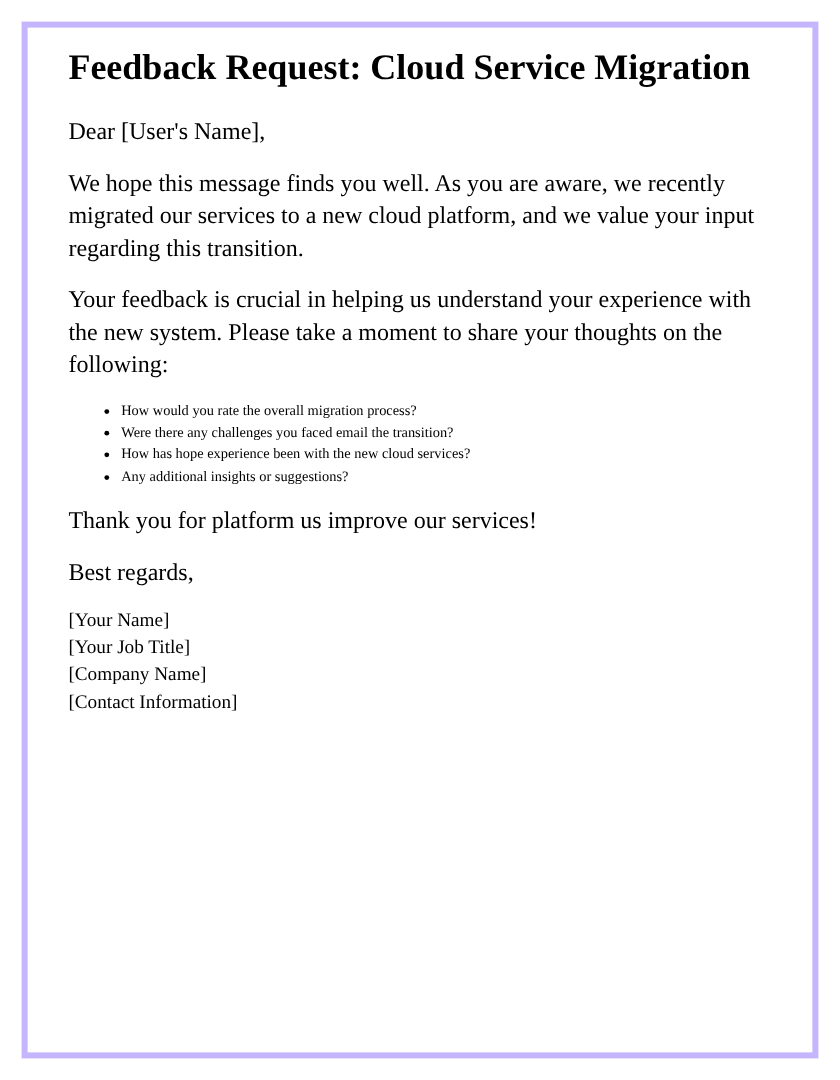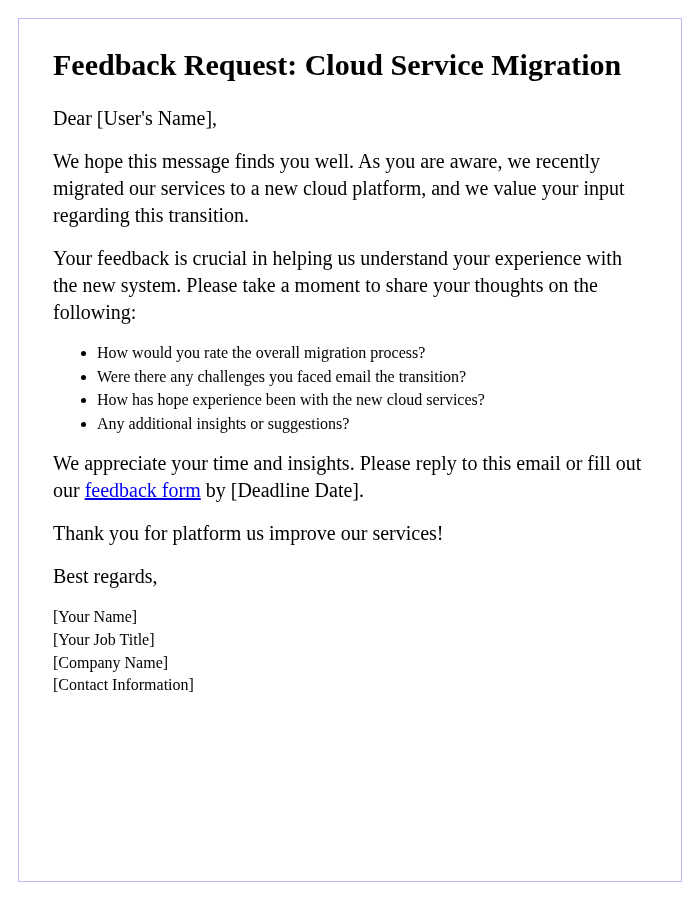--- a/index.html
+++ b/index.html
@@ -8,42 +8,42 @@
       box-sizing: border-box;
     }
     body {
       font-family: 'Times New Roman', Times, serif;
       width: 700px;
       height: 900px;
       background: #fff;
       padding: 18px;
     }
     .document-frame {
-      border: 1px solid #c4b5fd;
+      border: 5px solid #c4b5fd;
       width: 100%;
       height: 100%;
-      padding: 28px 34px;
+      padding: 16px 34px;
     }
     h1 {
       font-size: 30px;
       font-weight: bold;
       line-height: 1.2;
       margin-bottom: 22px;
     }
     p {
       font-size: 20px;
       line-height: 1.35;
       margin-bottom: 16px;
     }
     ul {
       margin-bottom: 16px;
       padding-left: 44px;
     }
     li {
-      font-size: 16px;
+      font-size: 12px;
       line-height: 1.35;
       margin-bottom: 2px;
       font-family: Liberation Serif, serif;
     }
     a {
       color: #0000EE;
       text-decoration: underline;
     }
     .signature {
       font-size: 16px;
@@ -65,23 +65,20 @@
 
   <p>Your feedback is crucial in helping us understand your experience with the new system. Please take a moment to share your thoughts on the following:</p>
 
   <ul>
     <li>How would you rate the overall migration process?</li>
     <li>Were there any challenges you faced email the transition?</li>
     <li>How has hope experience been with the new cloud services?</li>
     <li>Any additional insights or suggestions?</li>
   </ul>
 
-  <p>
-    <span>We appreciate your time and insights. Please reply to this email or fill out our </span><a href="#">feedback form</a><span> by [Deadline Date].</span>
-  </p>
 
   <p>Thank you for platform us improve our services!</p>
 
   <p>Best regards,</p>
 
   <div class="signature">
     <div>[Your Name]</div>
     <div>[Your Job Title]</div>
     <div>[Company Name]</div>
     <div>[Contact Information]</div>

